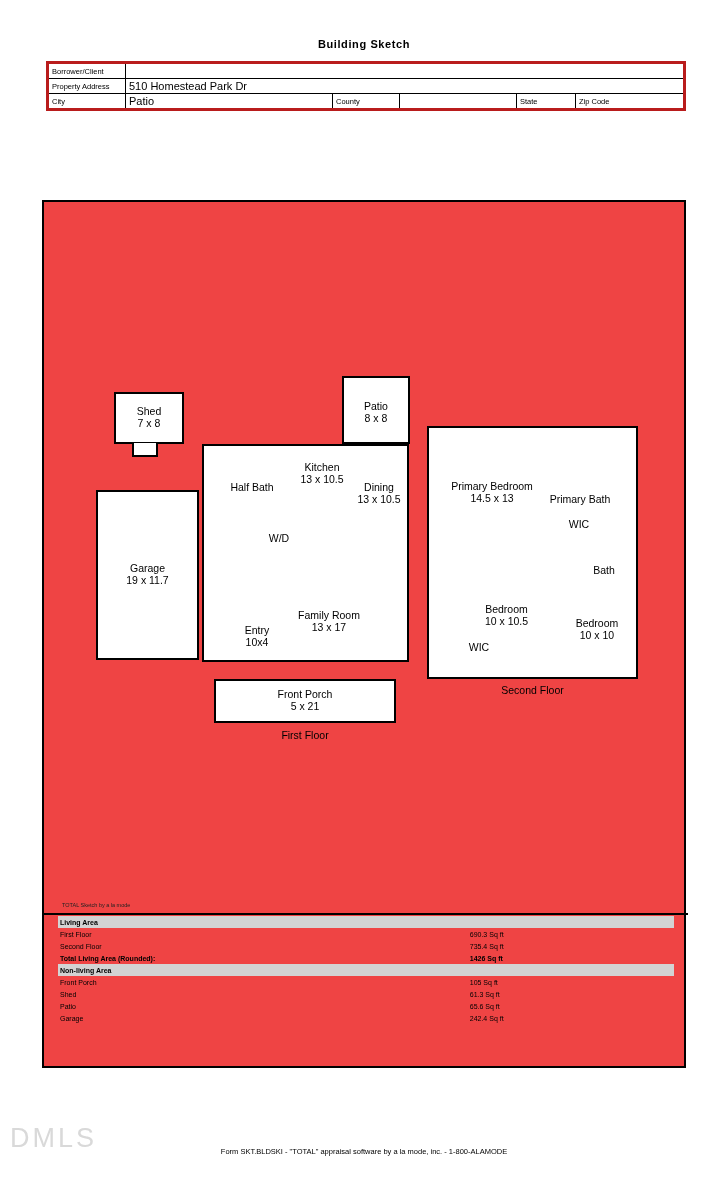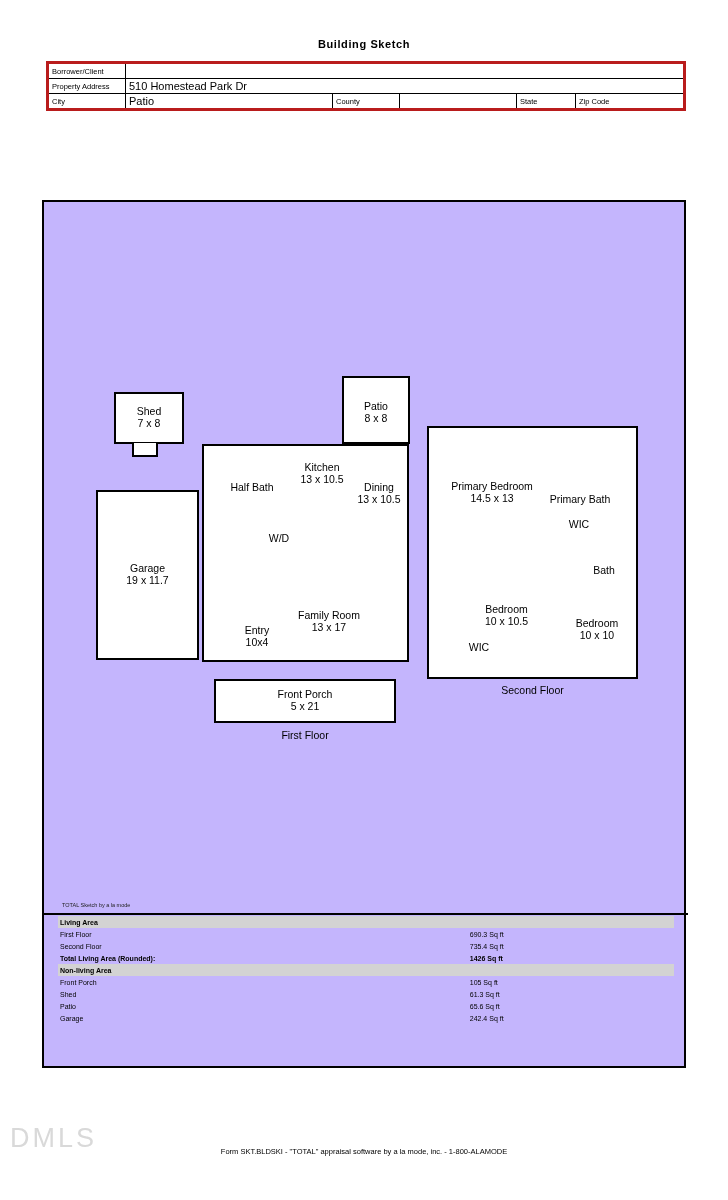--- a/index.html
+++ b/index.html
@@ -52,21 +52,21 @@
 
   
   .sketch-frame {
     position: absolute;
     left: 42px;
     top: 200px;
     width: 644px;
     height: 868px;
     border: 2px solid #000;
     box-sizing: border-box;
-    background: #c4b5fd;
+    background: #ef4444;
   }
 
   .room {
     position: absolute;
     border: 2px solid #000;
     box-sizing: border-box;
     background: #fff;
   }
   .lbl {
     position: absolute;

